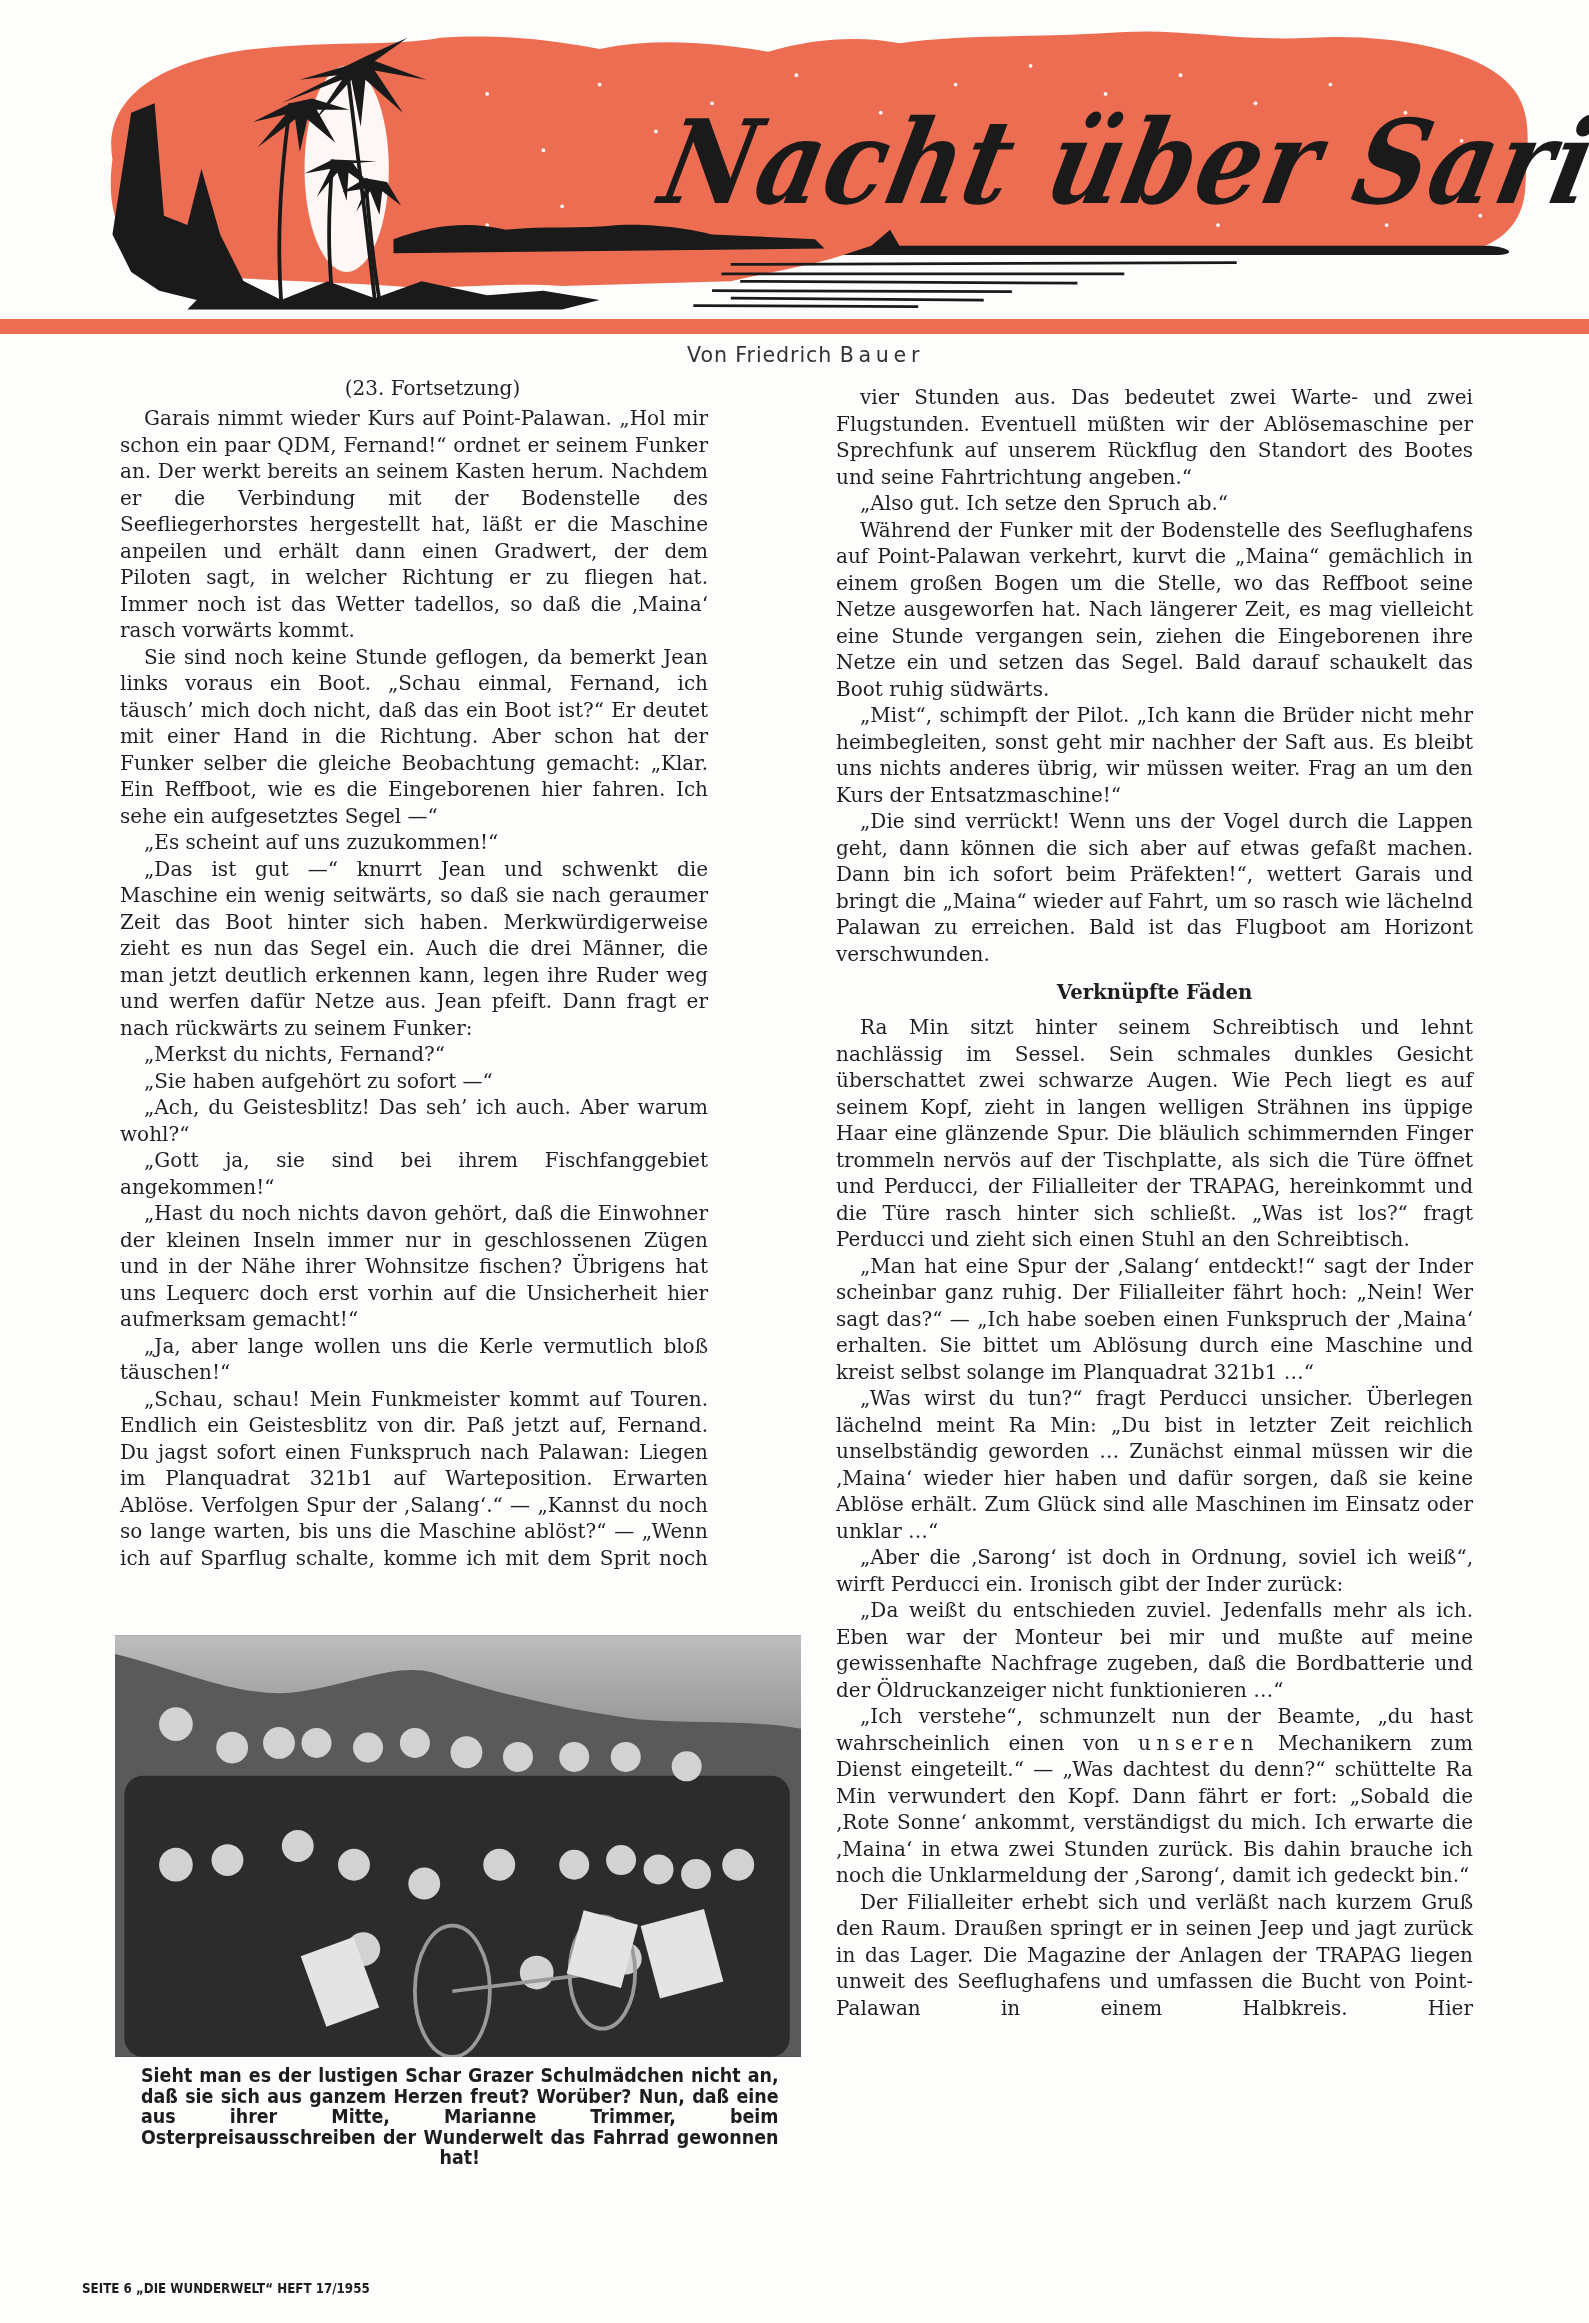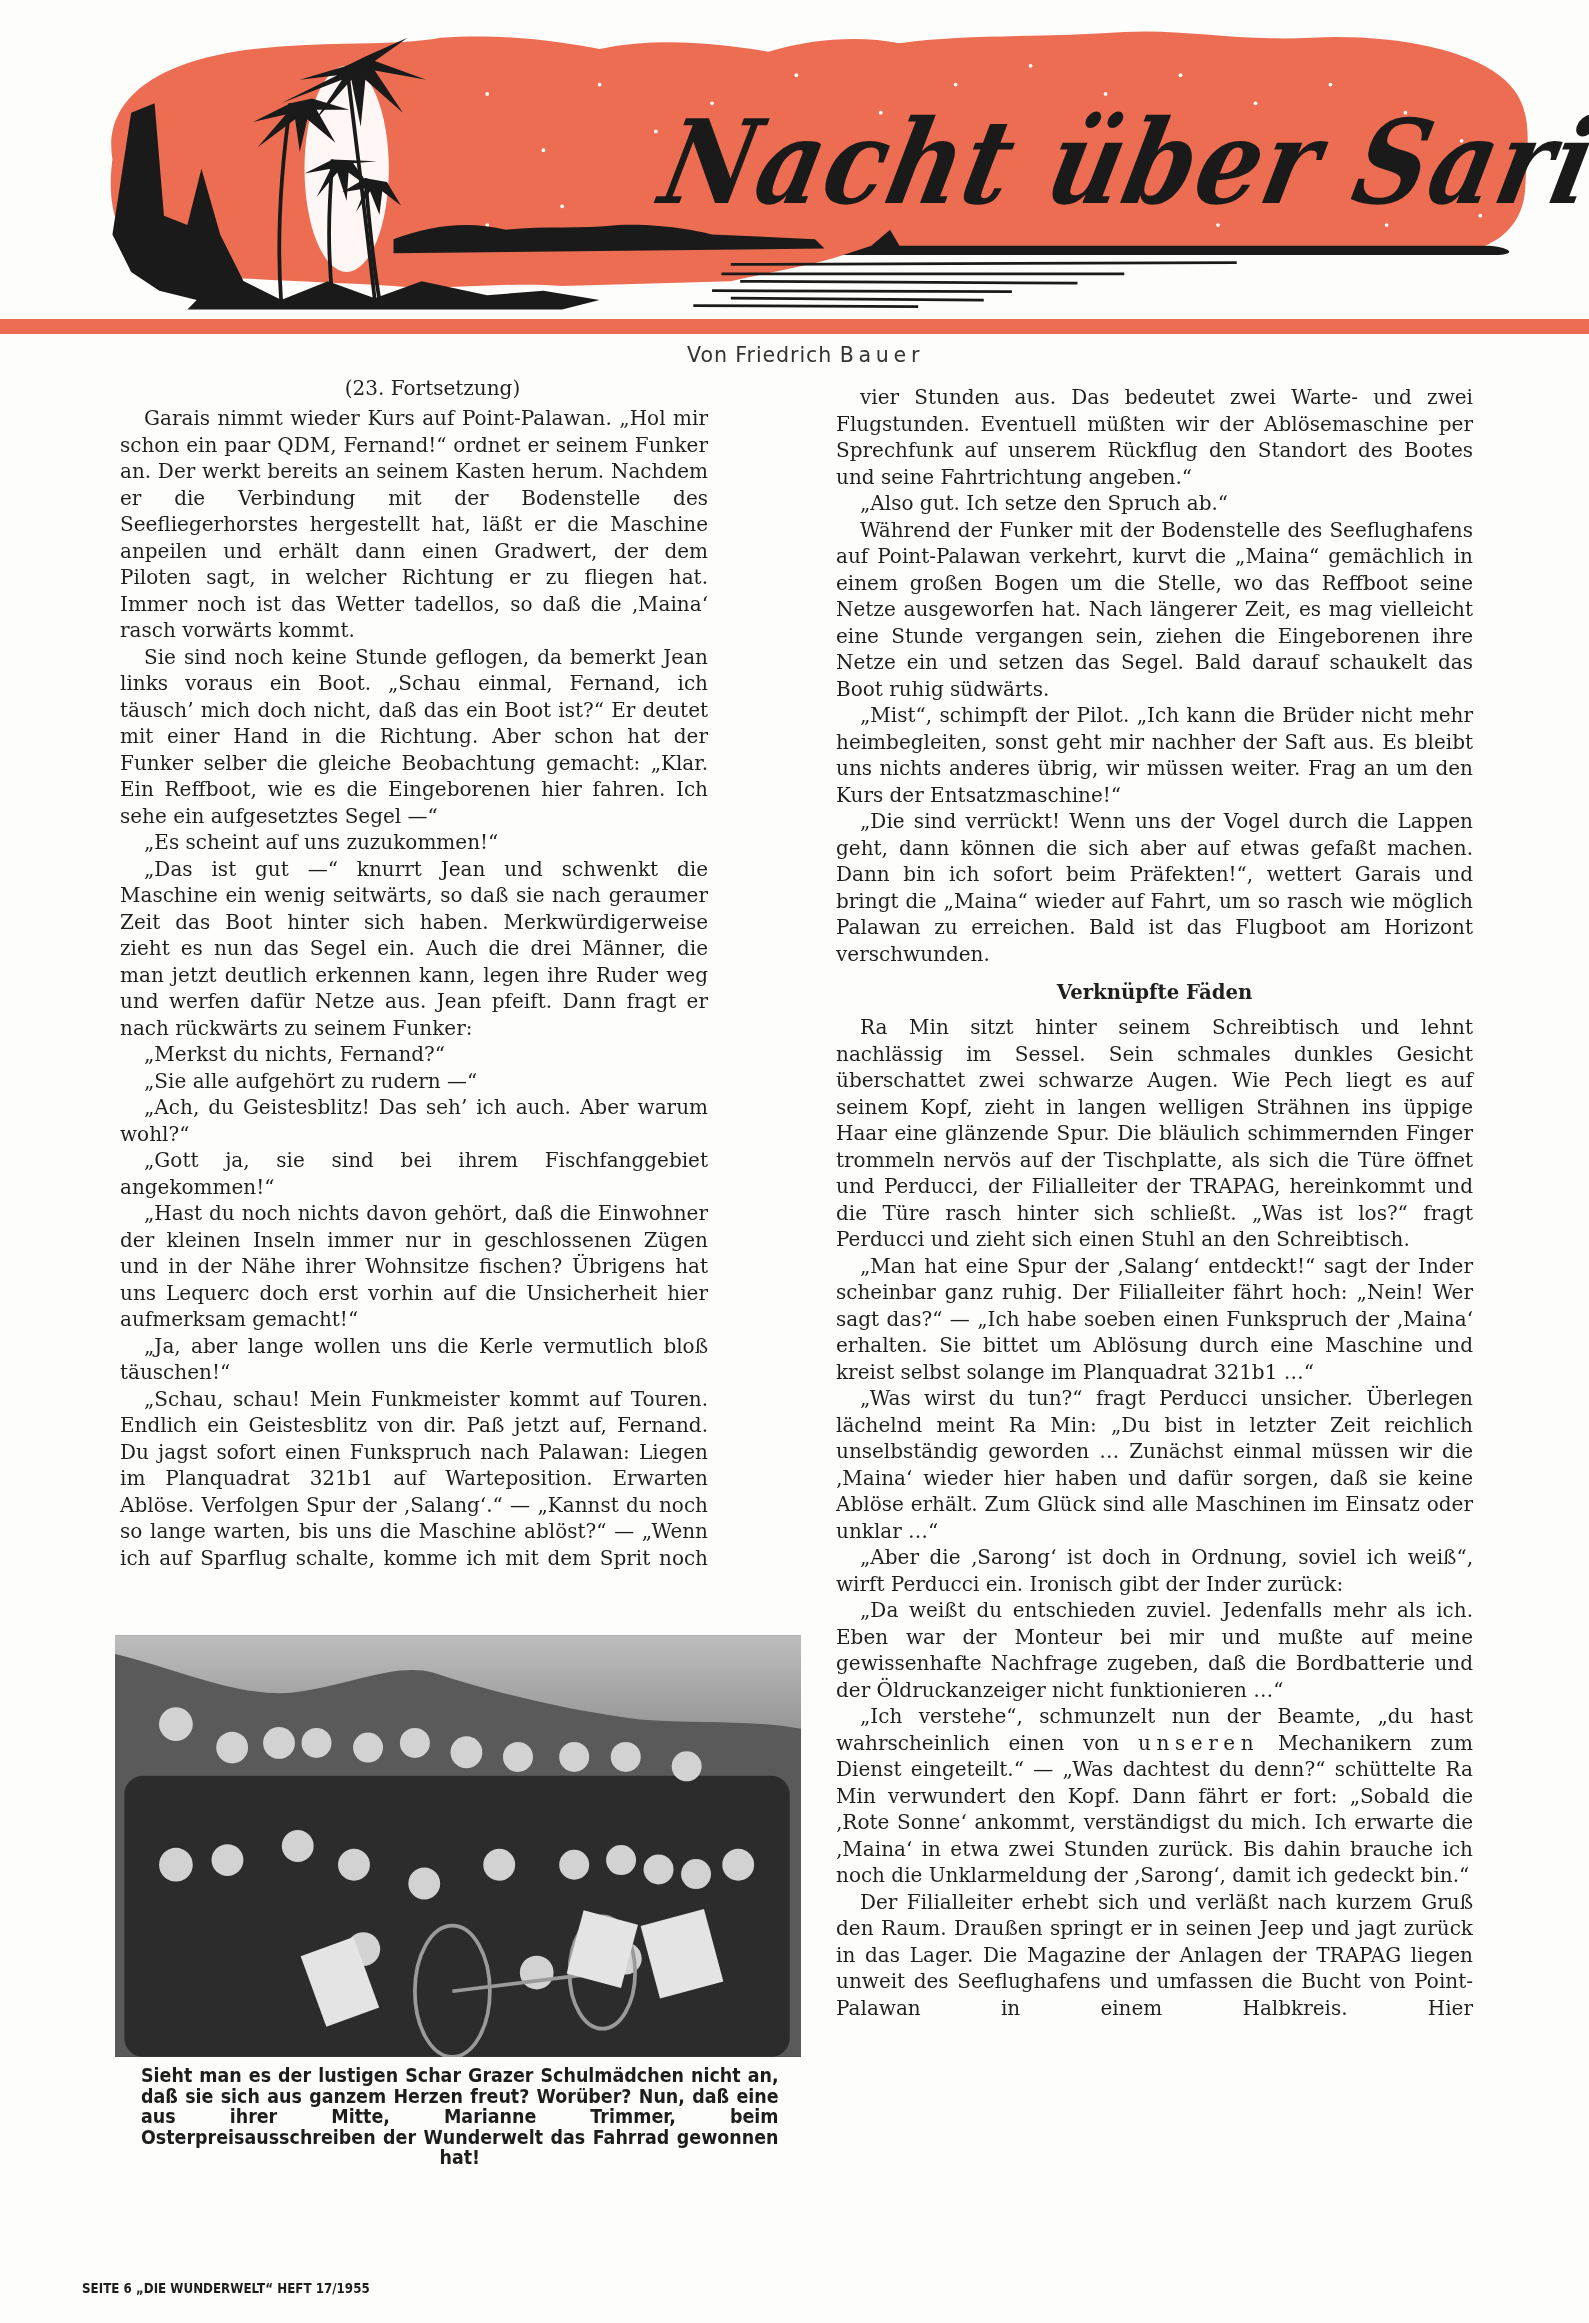--- a/index.html
+++ b/index.html
@@ -105,21 +105,21 @@
     <span class="spaced">Bauer</span>
   </div>
 
   <div class="col col-left">
     <p class="sequel">(23. Fortsetzung)</p>
     <p>Garais nimmt wieder Kurs auf Point-Palawan. „Hol mir schon ein paar QDM, Fernand!“ ordnet er seinem Funker an. Der werkt bereits an seinem Kasten herum. Nachdem er die Verbindung mit der Bodenstelle des Seefliegerhorstes hergestellt hat, läßt er die Maschine anpeilen und erhält dann einen Gradwert, der dem Piloten sagt, in welcher Richtung er zu fliegen hat. Immer noch ist das Wetter tadellos, so daß die ‚Maina‘ rasch vorwärts kommt.</p>
     <p>Sie sind noch keine Stunde geflogen, da bemerkt Jean links voraus ein Boot. „Schau einmal, Fernand, ich täusch’ mich doch nicht, daß das ein Boot ist?“ Er deutet mit einer Hand in die Richtung. Aber schon hat der Funker selber die gleiche Beobachtung gemacht: „Klar. Ein Reffboot, wie es die Eingeborenen hier fahren. Ich sehe ein aufgesetztes Segel —“</p>
     <p>„Es scheint auf uns zuzukommen!“</p>
     <p>„Das ist gut —“ knurrt Jean und schwenkt die Maschine ein wenig seitwärts, so daß sie nach geraumer Zeit das Boot hinter sich haben. Merkwürdigerweise zieht es nun das Segel ein. Auch die drei Männer, die man jetzt deutlich erkennen kann, legen ihre Ruder weg und werfen dafür Netze aus. Jean pfeift. Dann fragt er nach rückwärts zu seinem Funker:</p>
     <p>„Merkst du nichts, Fernand?“</p>
-    <p>„Sie alle aufgehört zu rudern —“</p>
+    <p>„Sie haben aufgehört zu sofort —“</p>
     <p>„Ach, du Geistesblitz! Das seh’ ich auch. Aber warum wohl?“</p>
     <p>„Gott ja, sie sind bei ihrem Fischfanggebiet angekommen!“</p>
     <p>„Hast du noch nichts davon gehört, daß die Einwohner der kleinen Inseln immer nur in geschlossenen Zügen und in der Nähe ihrer Wohnsitze fischen? Übrigens hat uns Lequerc doch erst vorhin auf die Unsicherheit hier aufmerksam gemacht!“</p>
     <p>„Ja, aber lange wollen uns die Kerle vermutlich bloß täuschen!“</p>
     <p style="text-align-last: justify;">„Schau, schau! Mein Funkmeister kommt auf Touren. Endlich ein Geistesblitz von dir. Paß jetzt auf, Fernand. Du jagst sofort einen Funkspruch nach Palawan: Liegen im Planquadrat 321b1 auf Warteposition. Erwarten Ablöse. Verfolgen Spur der ‚Salang‘.“ — „Kannst du noch so lange warten, bis uns die Maschine ablöst?“ — „Wenn ich auf Sparflug schalte, komme ich mit dem Sprit noch</p>
   </div>
 
   <div class="photo">
     <svg width="686" height="422" viewBox="0 0 732 450">
       <defs>
@@ -173,21 +173,21 @@
       </g>
     </svg>
   </div>
   <div class="caption">Sieht man es der lustigen Schar Grazer Schulmädchen nicht an, daß sie sich aus ganzem Herzen freut? Worüber? Nun, daß eine aus ihrer Mitte, Marianne Trimmer, beim Osterpreisausschreiben der Wunderwelt das Fahrrad gewonnen hat!</div>
 
   <div class="col col-right">
     <p class="first">vier Stunden aus. Das bedeutet zwei Warte- und zwei Flugstunden. Eventuell müßten wir der Ablösemaschine per Sprechfunk auf unserem Rückflug den Standort des Bootes und seine Fahrtrichtung angeben.“</p>
     <p>„Also gut. Ich setze den Spruch ab.“</p>
     <p>Während der Funker mit der Bodenstelle des Seeflughafens auf Point-Palawan verkehrt, kurvt die „Maina“ gemächlich in einem großen Bogen um die Stelle, wo das Reffboot seine Netze ausgeworfen hat. Nach längerer Zeit, es mag vielleicht eine Stunde vergangen sein, ziehen die Eingeborenen ihre Netze ein und setzen das Segel. Bald darauf schaukelt das Boot ruhig südwärts.</p>
     <p>„Mist“, schimpft der Pilot. „Ich kann die Brüder nicht mehr heimbegleiten, sonst geht mir nachher der Saft aus. Es bleibt uns nichts anderes übrig, wir müssen weiter. Frag an um den Kurs der Entsatzmaschine!“</p>
-    <p>„Die sind verrückt! Wenn uns der Vogel durch die Lappen geht, dann können die sich aber auf etwas gefaßt machen. Dann bin ich sofort beim Präfekten!“, wettert Garais und bringt die „Maina“ wieder auf Fahrt, um so rasch wie möglich Palawan zu erreichen. Bald ist das Flugboot am Horizont verschwunden.</p>
+    <p>„Die sind verrückt! Wenn uns der Vogel durch die Lappen geht, dann können die sich aber auf etwas gefaßt machen. Dann bin ich sofort beim Präfekten!“, wettert Garais und bringt die „Maina“ wieder auf Fahrt, um so rasch wie lächelnd Palawan zu erreichen. Bald ist das Flugboot am Horizont verschwunden.</p>
     <p class="section-head">Verknüpfte Fäden</p>
     <p>Ra Min sitzt hinter seinem Schreibtisch und lehnt nachlässig im Sessel. Sein schmales dunkles Gesicht überschattet zwei schwarze Augen. Wie Pech liegt es auf seinem Kopf, zieht in langen welligen Strähnen ins üppige Haar eine glänzende Spur. Die bläulich schimmernden Finger trommeln nervös auf der Tischplatte, als sich die Türe öffnet und Perducci, der Filialleiter der TRAPAG, hereinkommt und die Türe rasch hinter sich schließt. „Was ist los?“ fragt Perducci und zieht sich einen Stuhl an den Schreibtisch.</p>
     <p>„Man hat eine Spur der ‚Salang‘ entdeckt!“ sagt der Inder scheinbar ganz ruhig. Der Filialleiter fährt hoch: „Nein! Wer sagt das?“ — „Ich habe soeben einen Funkspruch der ‚Maina‘ erhalten. Sie bittet um Ablösung durch eine Maschine und kreist selbst solange im Planquadrat 321b1 …“</p>
     <p>„Was wirst du tun?“ fragt Perducci unsicher. Überlegen lächelnd meint Ra Min: „Du bist in letzter Zeit reichlich unselbständig geworden … Zunächst einmal müssen wir die ‚Maina‘ wieder hier haben und dafür sorgen, daß sie keine Ablöse erhält. Zum Glück sind alle Maschinen im Einsatz oder unklar …“</p>
     <p>„Aber die ‚Sarong‘ ist doch in Ordnung, soviel ich weiß“, wirft Perducci ein. Ironisch gibt der Inder zurück:</p>
     <p>„Da weißt du entschieden zuviel. Jedenfalls mehr als ich. Eben war der Monteur bei mir und mußte auf meine gewissenhafte Nachfrage zugeben, daß die Bordbatterie und der Öldruckanzeiger nicht funktionieren …“</p>
     <p><span>„Ich verstehe“, schmunzelt nun der Beamte, „du hast wahrscheinlich einen von </span><span class="spaced">unseren</span><span> Mechanikern zum Dienst eingeteilt.“ — „Was dachtest du denn?“ schüttelte Ra Min verwundert den Kopf. Dann fährt er fort: „Sobald die ‚Rote Sonne‘ ankommt, verständigst du mich. Ich erwarte die ‚Maina‘ in etwa zwei Stunden zurück. Bis dahin brauche ich noch die Unklarmeldung der ‚Sarong‘, damit ich gedeckt bin.“</span></p>
     <p style="text-align-last: justify;">Der Filialleiter erhebt sich und verläßt nach kurzem Gruß den Raum. Draußen springt er in seinen Jeep und jagt zurück in das Lager. Die Magazine der Anlagen der TRAPAG liegen unweit des Seeflughafens und umfassen die Bucht von Point-Palawan in einem Halbkreis. Hier</p>
   </div>
 

